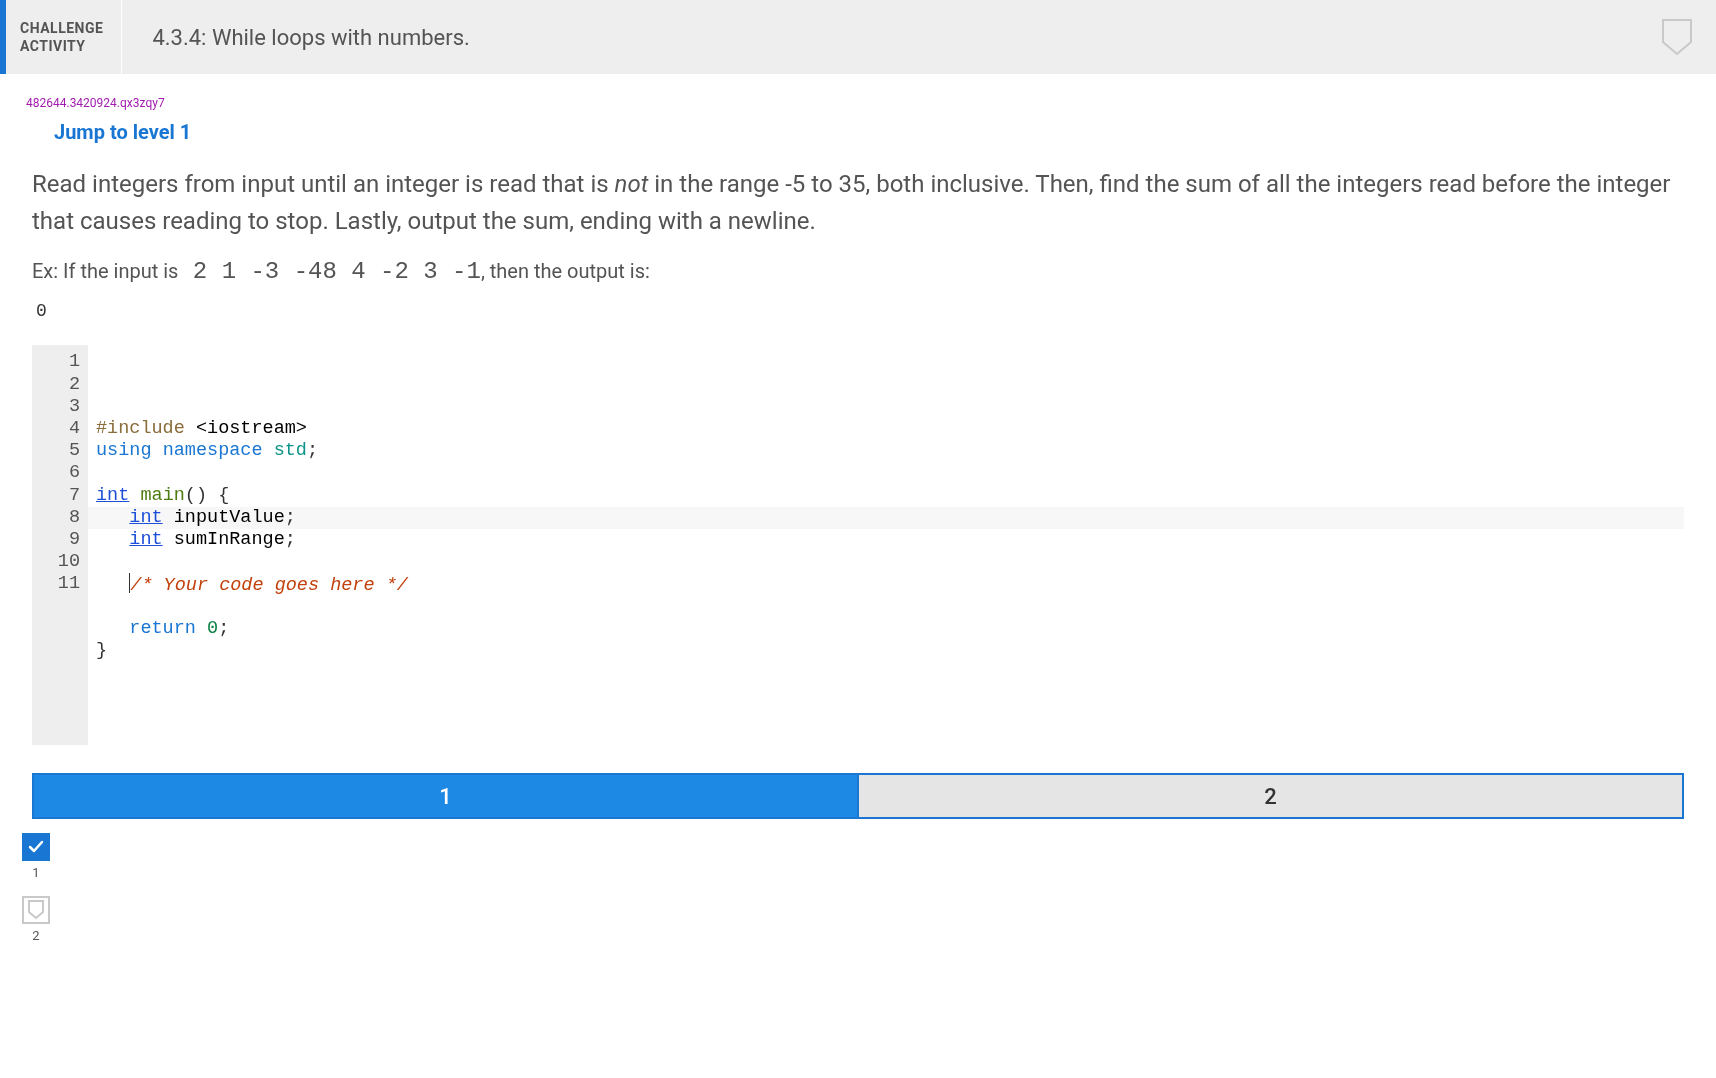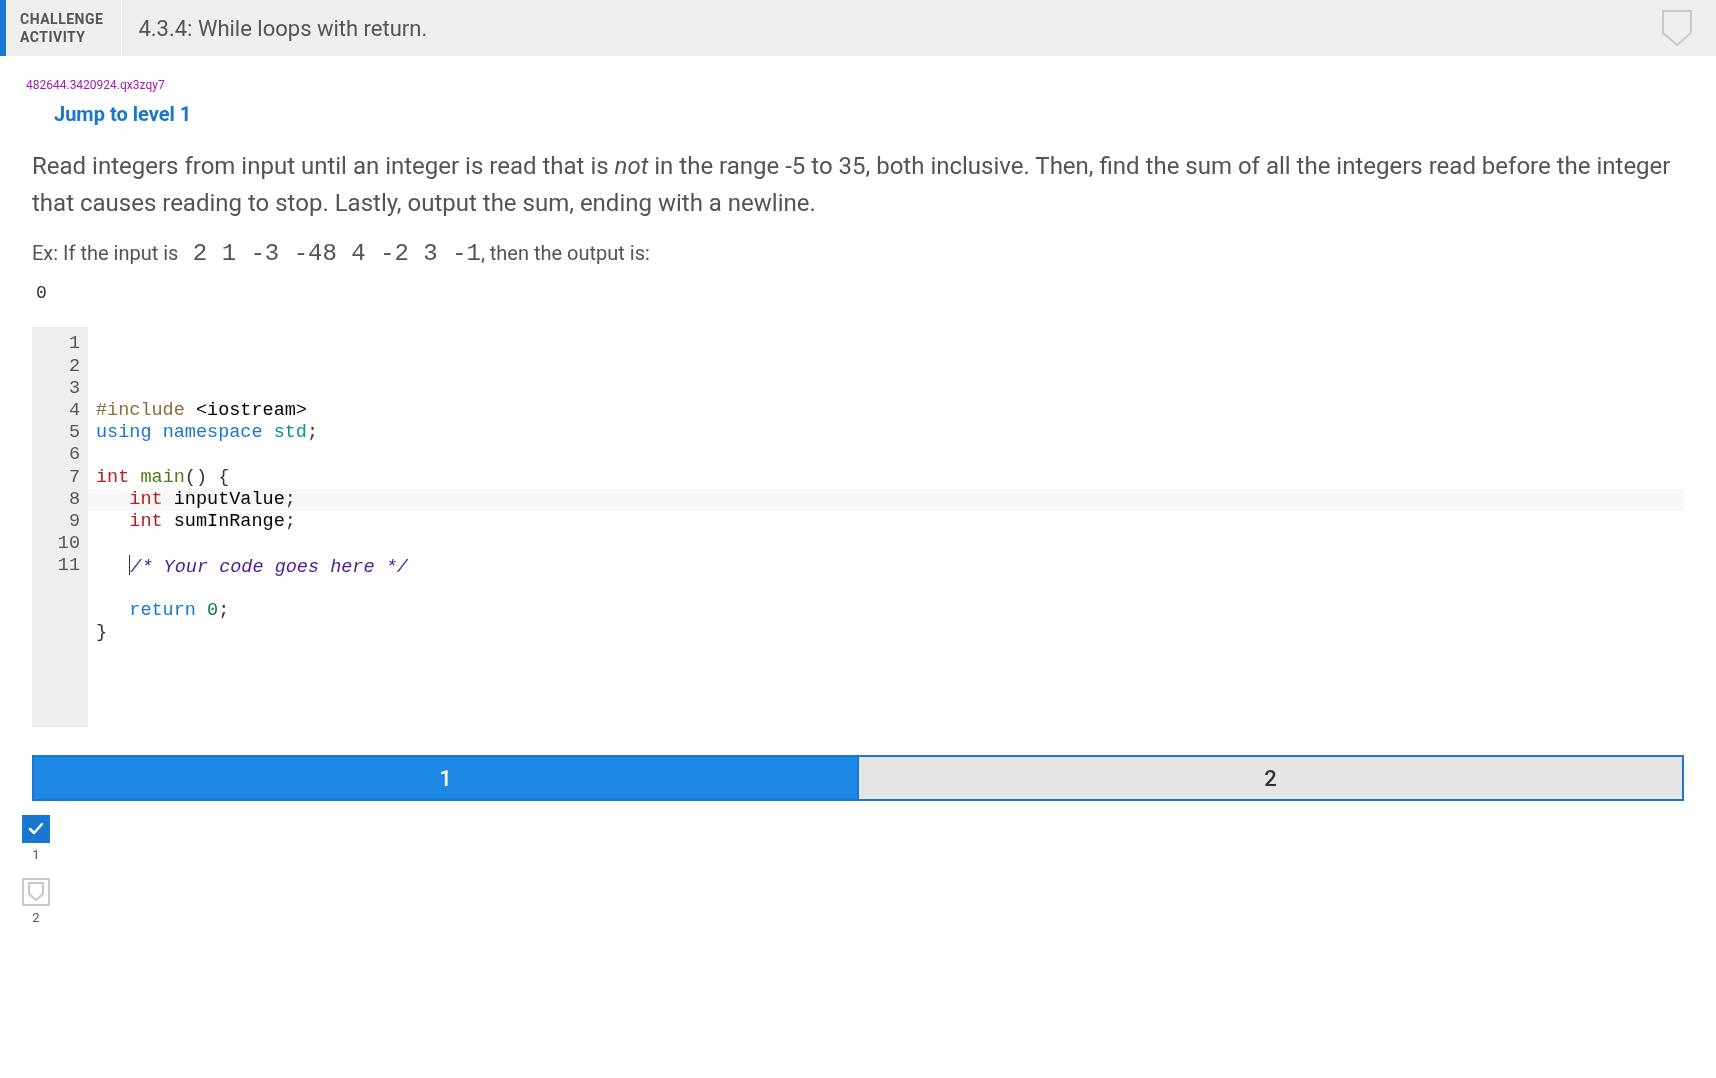--- a/index.html
+++ b/index.html
@@ -7,21 +7,22 @@
     font-family: "Roboto", "Helvetica Neue", Arial, sans-serif;
     background: #ffffff;
     color: #424242;
     font-size: 16px;
   }
   .header-bar {
     display: flex;
     align-items: stretch;
     background: #eeeeee;
     border-left: 6px solid #1976d2;
-    height: 56px;
+    height: 74px;
+    gap: 14px;
   }
   .challenge-tag {
     display: flex;
     flex-direction: column;
     justify-content: center;
     padding: 0 18px 0 14px;
     border-right: 1px solid #fff;
     font-size: 14px;
     font-weight: 700;
     color: #545454;
@@ -124,24 +125,24 @@
     left: 0; right: 0;
     height: 1.2em;
     background: #f7f7f7;
     z-index: 0;
   }
   .code-content { position: relative; z-index: 1; }
   .cursor { border-left: 1.6px solid #333; display:inline-block; height:1.05em; vertical-align:-2px; }
   .tk-pre   { color: #8a6d3b; }
   .tk-kw    { color: #1976d2; }
   .tk-ns    { color: #0d9488; }
-  .tk-type  { color: #b91c1c; }
+  .tk-type  { color: #1d4ed8; text-decoration: underline; }
   .tk-func  { color: #4d7c0f; }
   .tk-num   { color: #0b8043; }
-  .tk-cmt   { color: #4c1d95; font-style: italic; }
+  .tk-cmt   { color: #c2410c; font-style: italic; }
   .tk-ident { color: #000000; }
   .tk-punct { color: #333; }
 
   .level-badge {
     width: 28px; height: 28px;
     display: flex; align-items: center; justify-content: center;
     margin-top: 8px;
   }
   .level-badge.completed {
     background: #1976d2;
@@ -176,21 +177,21 @@
   .prog-seg.inactive { background: #e5e5e5; color: #333; border-left: 2px solid #1976d2; }
 </style>
 </head>
 <body>
 
 <div class="header-bar">
   <div class="challenge-tag">
     <span>CHALLENGE</span>
     <span>ACTIVITY</span>
   </div>
-  <div class="activity-title">4.3.4: While loops with return.</div>
+  <div class="activity-title">4.3.4: While loops with numbers.</div>
   <div class="pocket-icon">
     <svg width="34" height="38" viewBox="0 0 34 38">
       <path d="M3 2 H31 V24 L17 36 L3 24 Z" fill="none" stroke="#c9c9c9" stroke-width="2"></path>
     </svg>
   </div>
 </div>
 
 <div class="id-line">482644.3420924.qx3zqy7</div>
 
 <div class="main-area">

